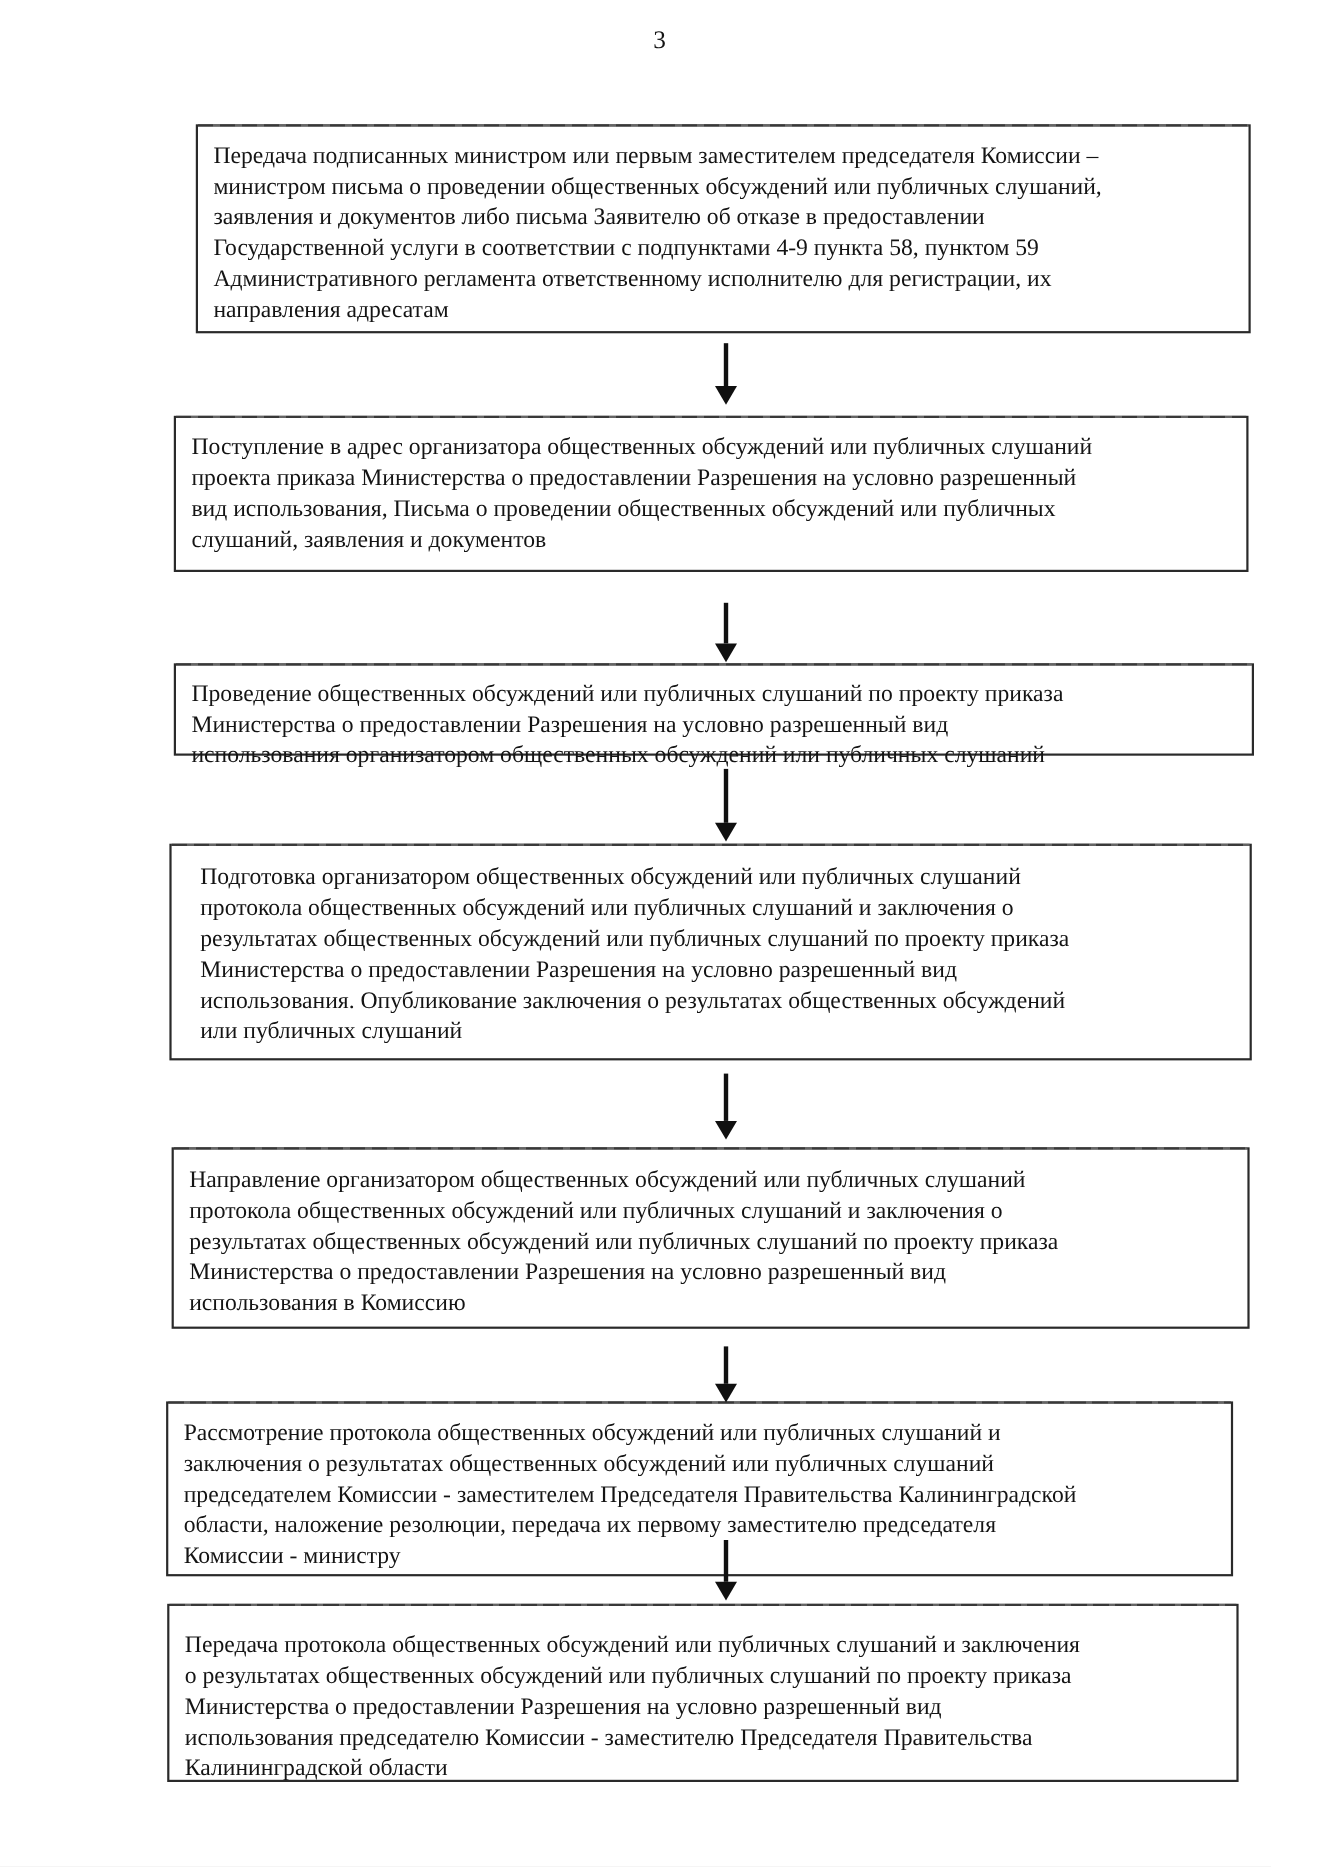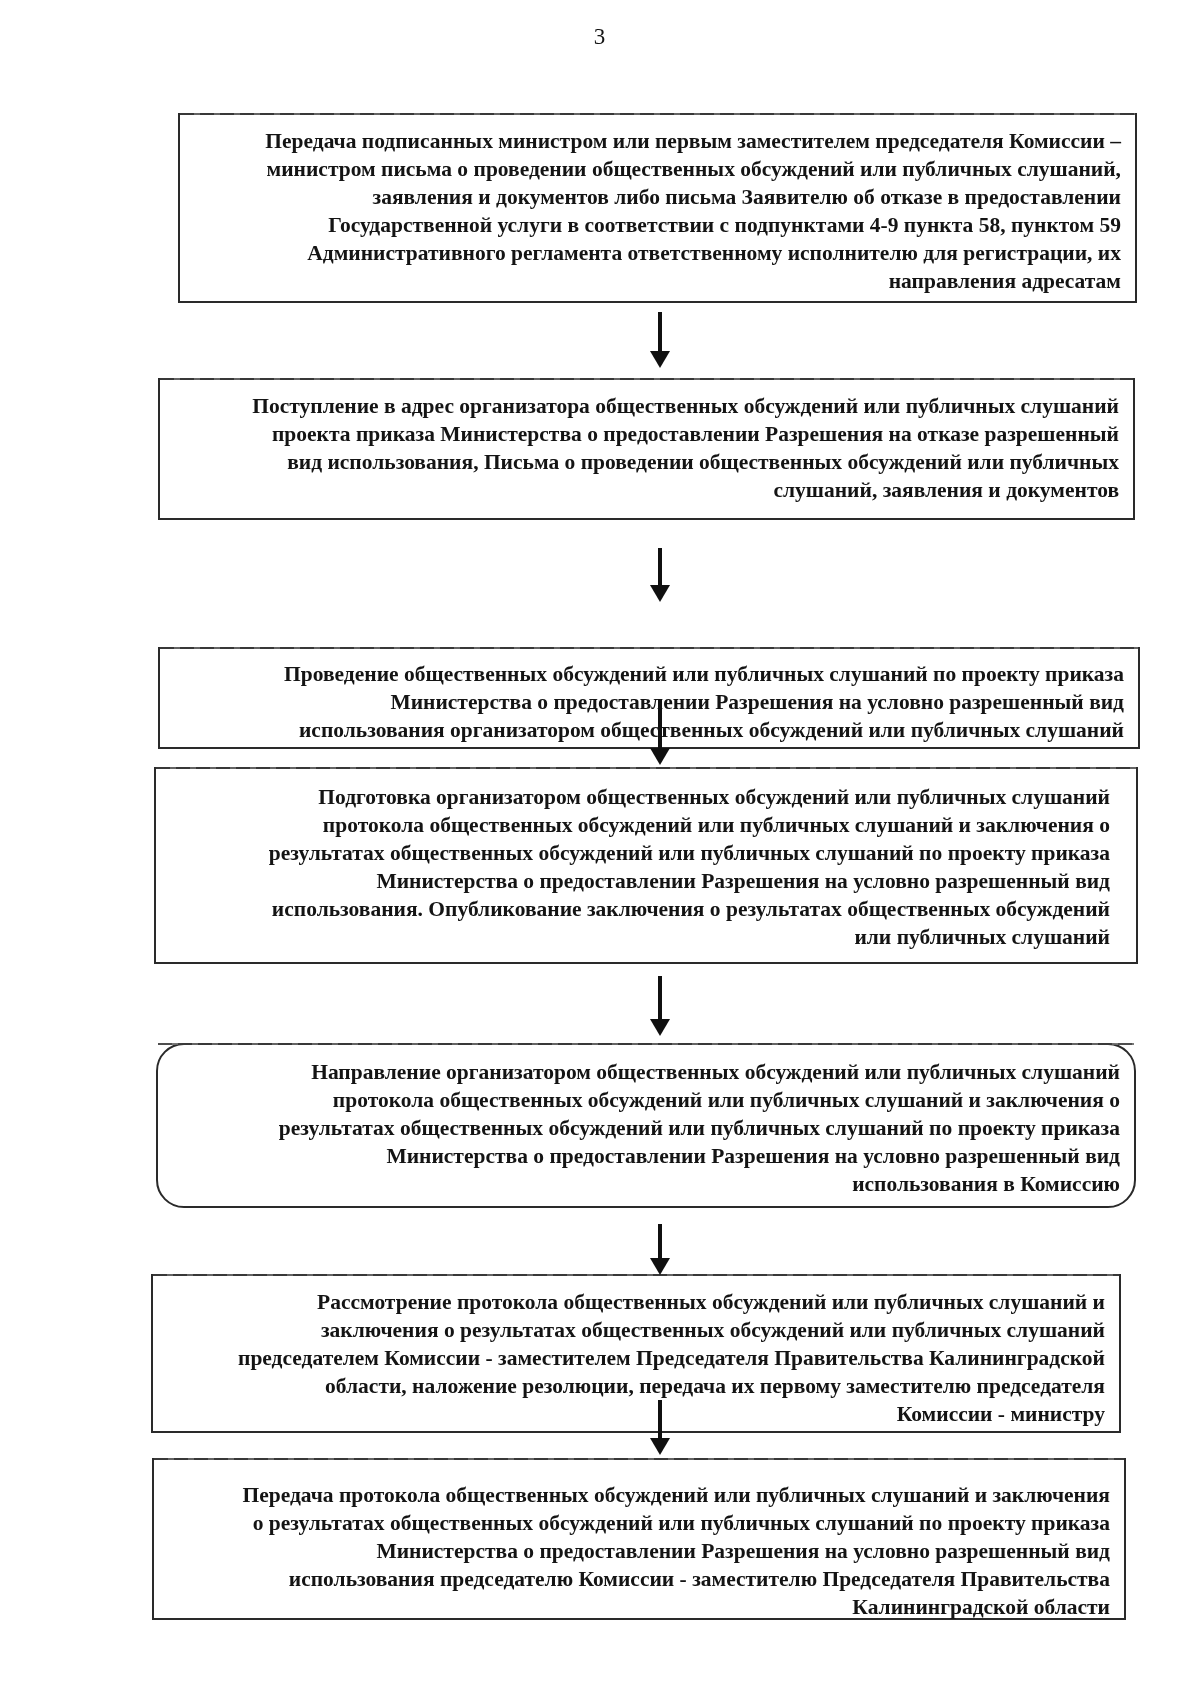--- a/index.html
+++ b/index.html
@@ -31,25 +31,24 @@
     box-sizing: border-box;
     border: 2px solid #2a2a2a;
     background: #ffffff;
     display: flex;
     justify-content: center;
     z-index: 1;
   }
   .flow-box .box-text {
     display: block;
     width: 100%;
-    text-align: right;
+    text-align: left;
     font-size: 21.5px;
     line-height: 28px;
     white-space: pre-line;
-    font-weight: bold;
   }
   
   .flow-box::before {
     content: "";
     position: absolute;
     top: -2px; left: 0; right: 0;
     height: 2px;
     background: repeating-linear-gradient(90deg, #3a3a3a 0 14px, #6b6b6b 14px 20px);
     opacity: .9;
   }
@@ -90,31 +89,31 @@
 направления адресатам</span>
   </div>
 
   <div class="arrow" style="left:650px; top:312px; height:56px;">
     <div class="shaft"></div>
     <div class="head"></div>
   </div>
 
   <div class="flow-box" style="left:158px; top:378px; width:977px; height:142px; padding:12px 14px 0;">
     <span class="box-text">Поступление в адрес организатора общественных обсуждений или публичных слушаний
-проекта приказа Министерства о предоставлении Разрешения на отказе разрешенный
+проекта приказа Министерства о предоставлении Разрешения на условно разрешенный
 вид использования, Письма о проведении общественных обсуждений или публичных
 слушаний, заявления и документов</span>
   </div>
 
   <div class="arrow" style="left:650px; top:548px; height:54px;">
     <div class="shaft"></div>
     <div class="head"></div>
   </div>
 
-  <div class="flow-box" style="left:158px; top:603px; width:982px; height:102px; padding:11px 14px 0;margin-top:44px;">
+  <div class="flow-box" style="left:158px; top:603px; width:982px; height:84px; padding:11px 14px 0;">
     <span class="box-text">Проведение общественных обсуждений или публичных слушаний по проекту приказа
 Министерства о предоставлении Разрешения на условно разрешенный вид
 использования организатором общественных обсуждений или публичных слушаний</span>
   </div>
 
   <div class="arrow" style="left:650px; top:699px; height:66px;">
     <div class="shaft"></div>
     <div class="head"></div>
   </div>
 
@@ -125,21 +124,21 @@
 Министерства о предоставлении Разрешения на условно разрешенный вид
 использования. Опубликование заключения о результатах общественных обсуждений
 или публичных слушаний</span>
   </div>
 
   <div class="arrow" style="left:650px; top:976px; height:60px;">
     <div class="shaft"></div>
     <div class="head"></div>
   </div>
 
-  <div class="flow-box" style="left:156px; top:1043px; width:980px; height:165px; padding:13px 14px 0;border-radius:28px;">
+  <div class="flow-box" style="left:156px; top:1043px; width:980px; height:165px; padding:13px 14px 0;">
     <span class="box-text">Направление организатором общественных обсуждений или публичных слушаний
 протокола общественных обсуждений или публичных слушаний и заключения о
 результатах общественных обсуждений или публичных слушаний по проекту приказа
 Министерства о предоставлении Разрешения на условно разрешенный вид
 использования в Комиссию</span>
   </div>
 
   <div class="arrow" style="left:650px; top:1224px; height:51px;">
     <div class="shaft"></div>
     <div class="head"></div>

